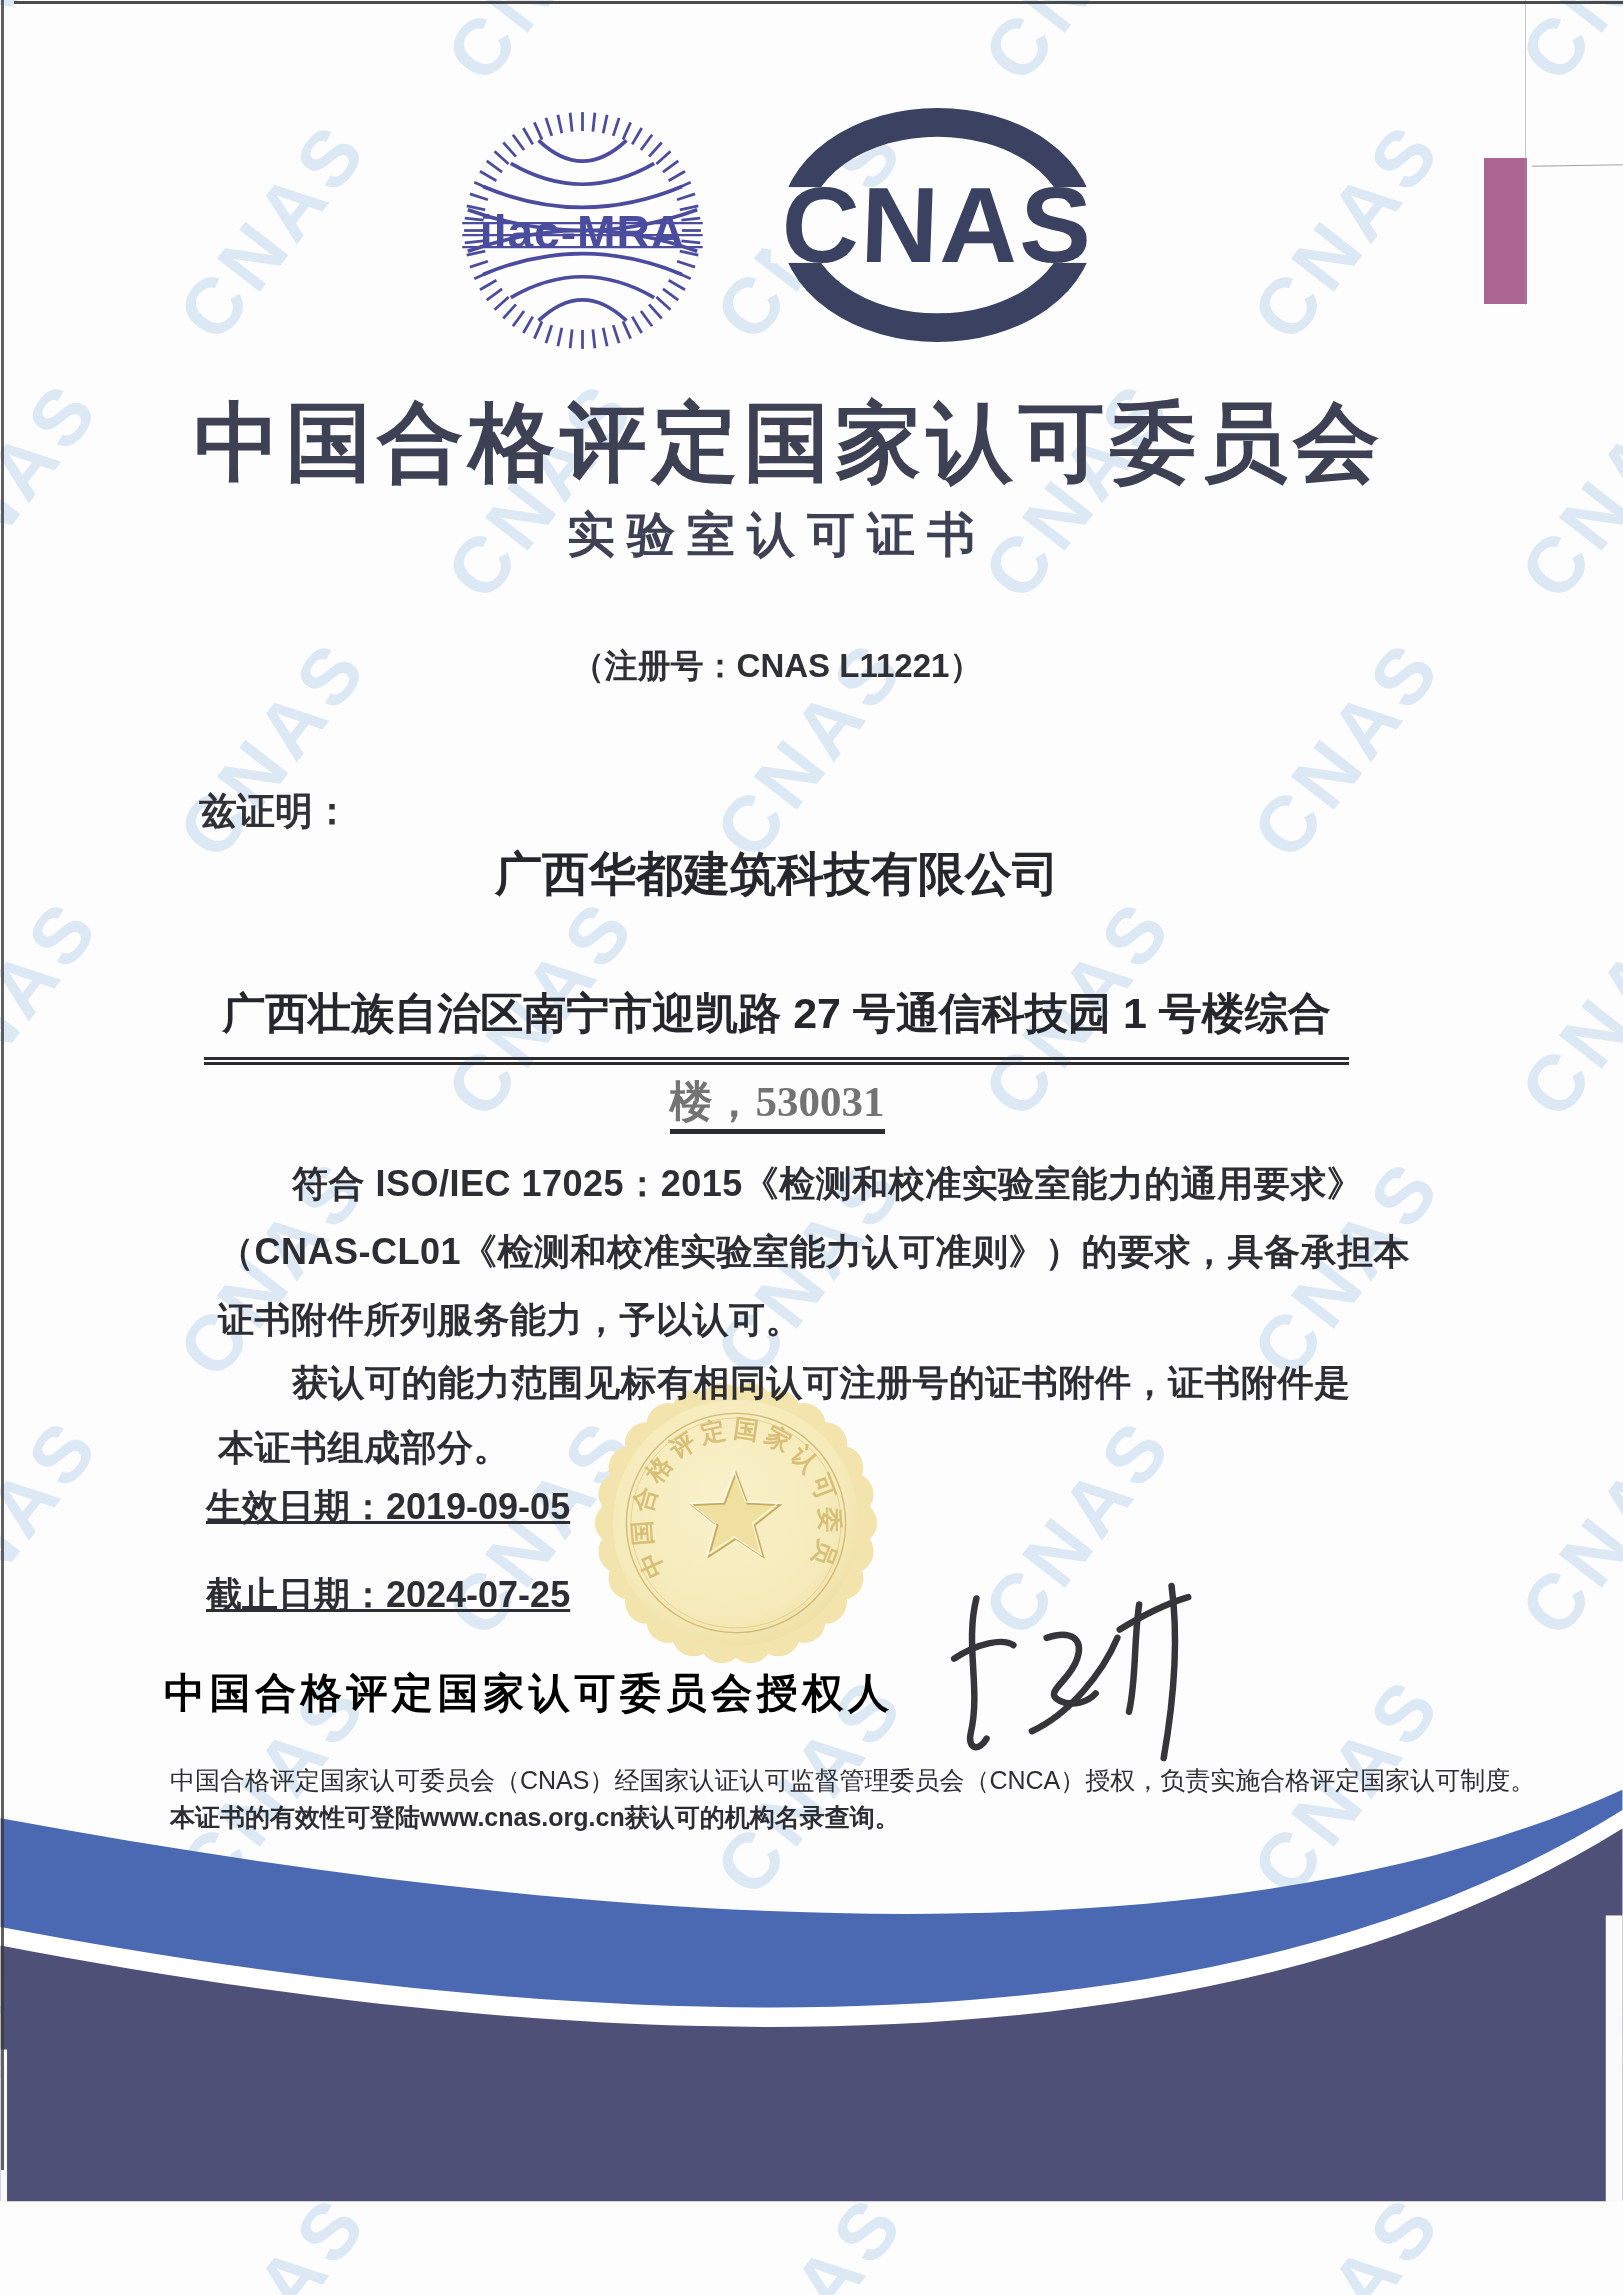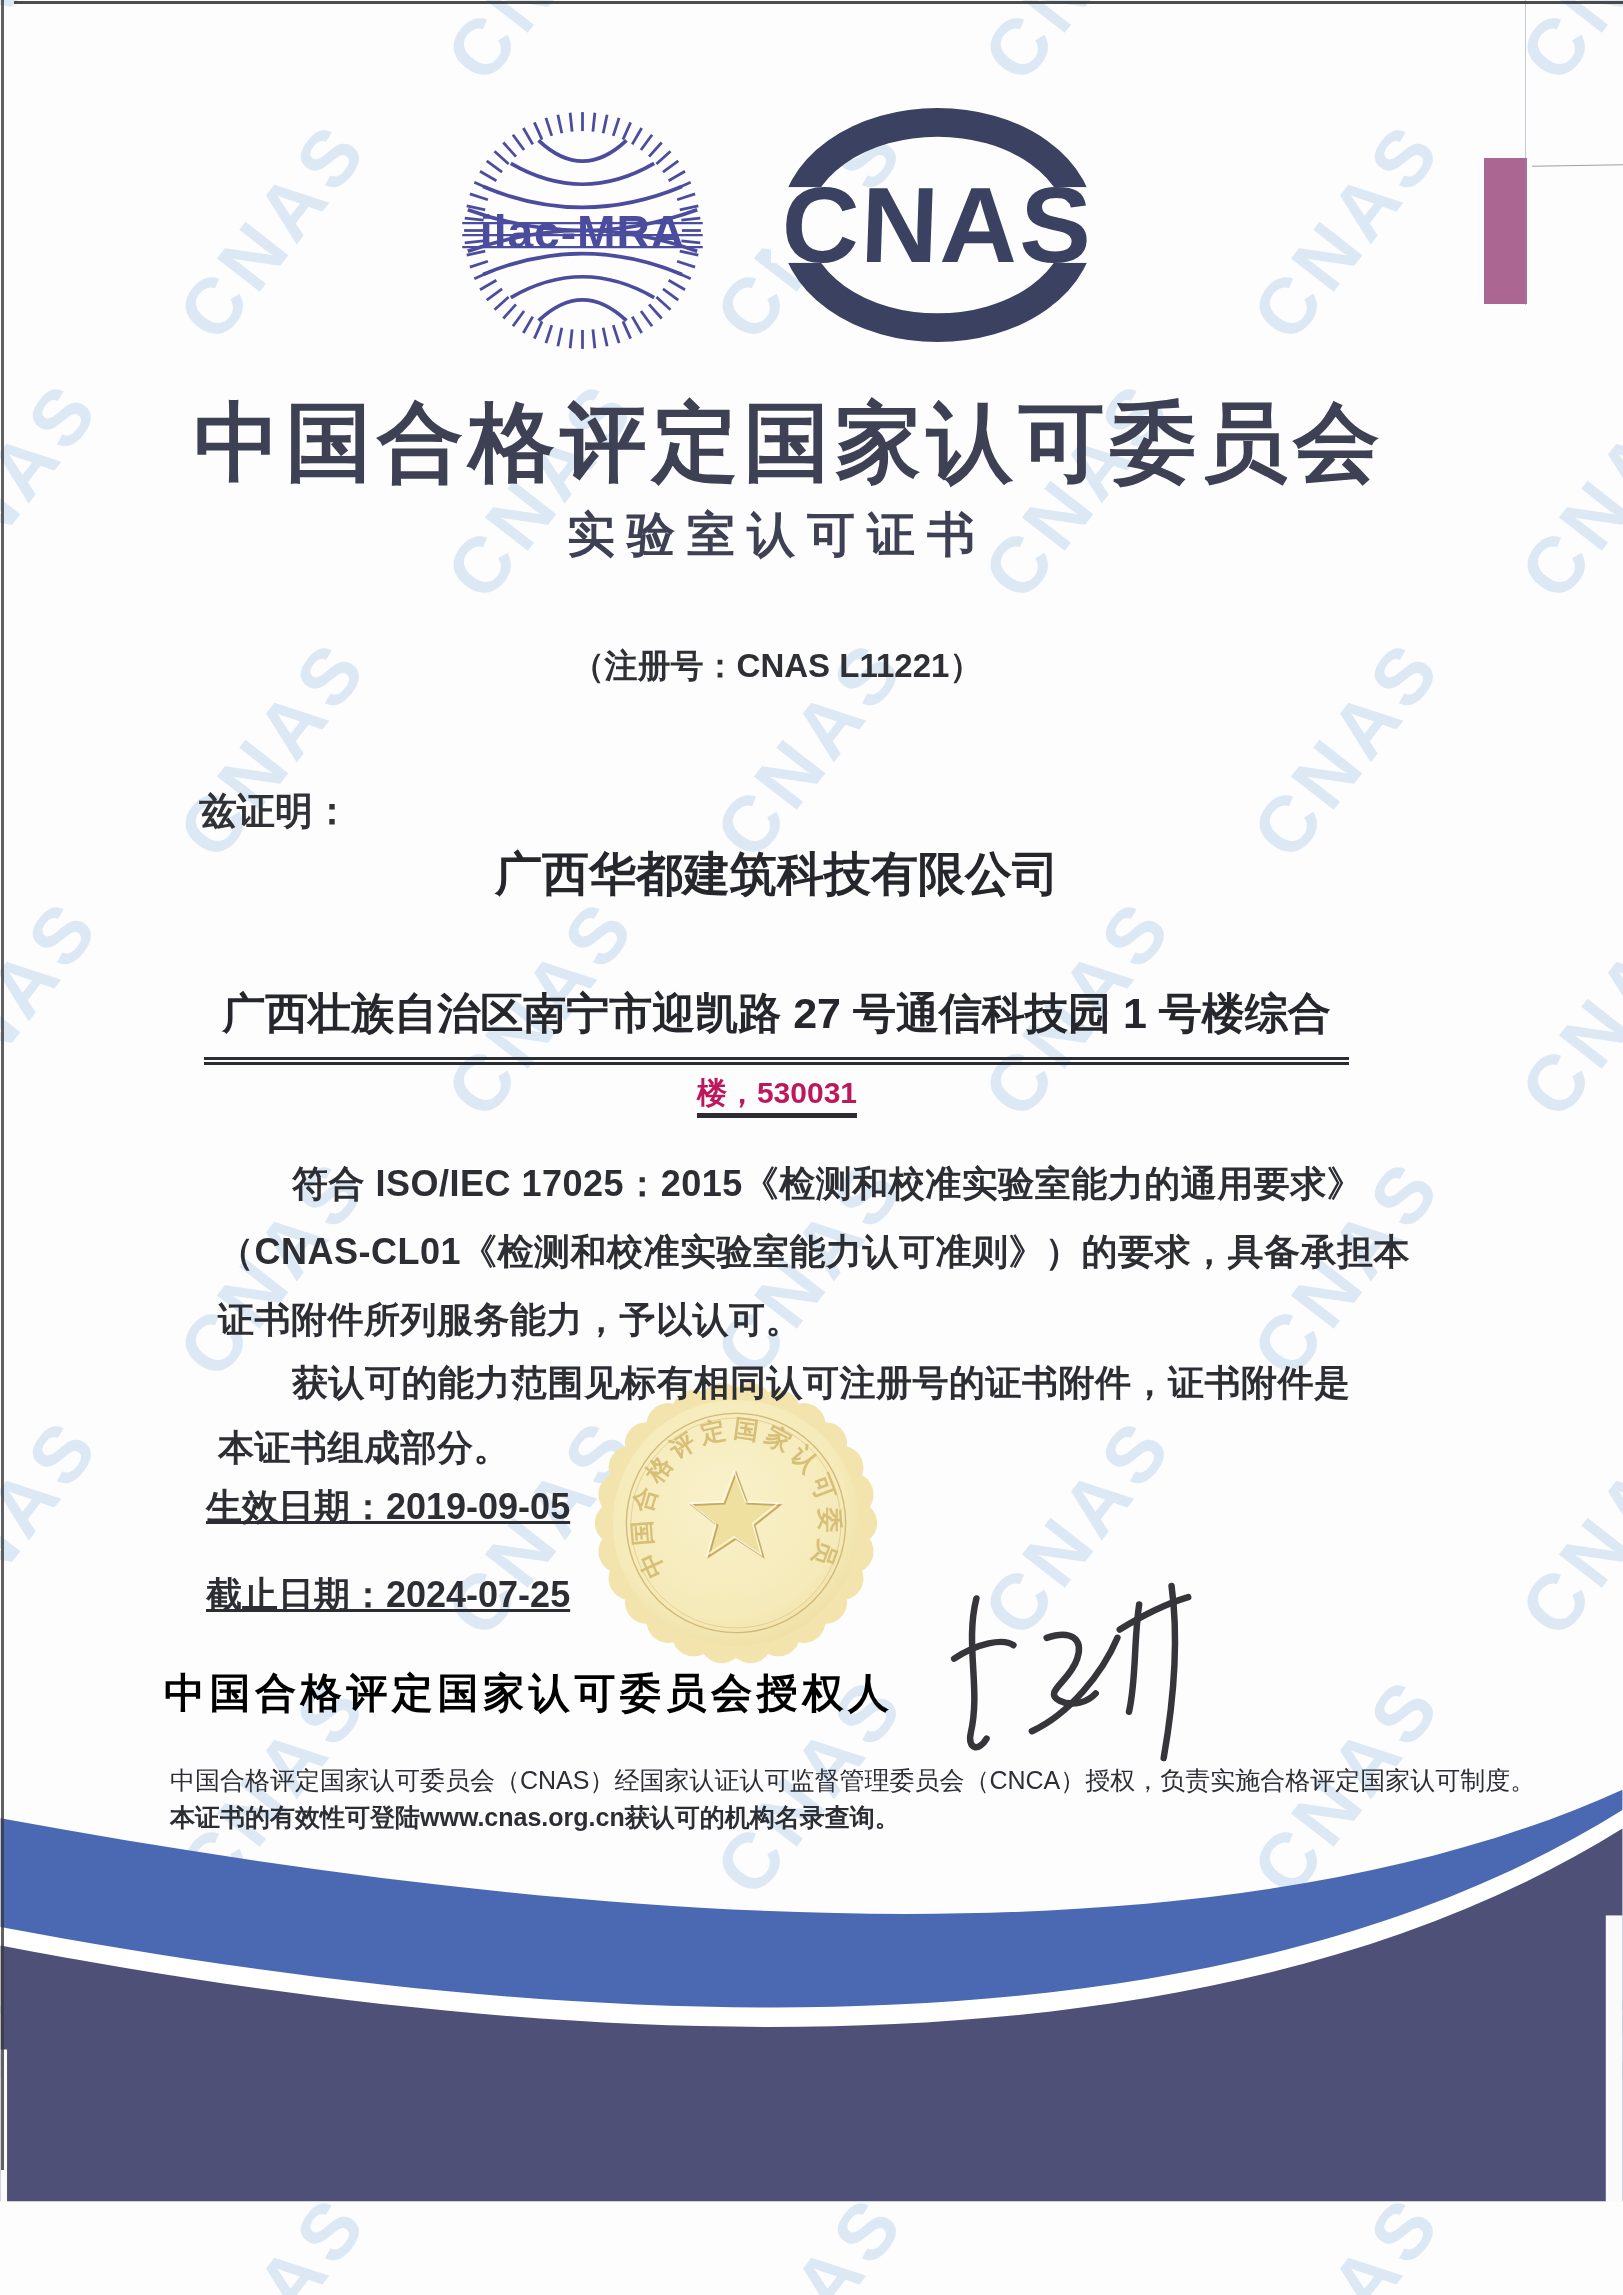--- a/index.html
+++ b/index.html
@@ -12,21 +12,21 @@
   #content{position:absolute;inset:0;z-index:4;}
   .ctr{left:194px;width:1166px;text-align:center;}
   #org-title{top:385px;font-size:86px;font-weight:700;letter-spacing:5.6px;color:#3e4054;}
   #cert-title{top:503px;font-size:48px;font-weight:700;letter-spacing:12px;color:#3e4054;}
   #reg-line{top:644px;font-size:33px;font-weight:600;color:#2f3036;}
   #certify{left:199px;top:786px;font-size:38px;font-weight:700;}
   #company{top:843px;font-size:47px;font-weight:800;color:#26272c;}
   #faren{top:919px;font-size:30px;font-weight:700;font-style:italic;color:#26272c;}
   #addr1{left:204px;top:985px;width:1145px;font-size:43px;font-weight:700;text-align:center;color:#26272c;}
   #addr1 .ul1{display:block;border-bottom:8.3px double #2c2d33;padding-bottom:14px;}
-  #addr2{top:1073px;font-size:30px;font-weight:700;color:#be185d;}
+  #addr2{top:1073px;font-size:43px;font-weight:700;color:#737373;font-family:Liberation Serif, serif;}
   #addr2 .ul2{border-bottom:5.1px solid #2c2d33;padding-bottom:3.7px;}
   .para{left:206px;font-size:36px;font-weight:600;letter-spacing:0.5px;color:#2d2e34;margin-left:12px;}
   .para div{white-space:nowrap;}
   #para1{top:1150px;line-height:68px;}
   #para2{top:1350px;line-height:65px;}
   .indent{text-indent:74px;}
   .dateline{left:206px;font-size:36px;font-weight:600;color:#2d2e34;text-decoration:underline;}
   #date-eff{top:1483px;}
   #date-exp{top:1571px;}
   #authline{left:164px;top:1666px;font-size:41px;font-weight:700;letter-spacing:4.6px;color:#000000;}

